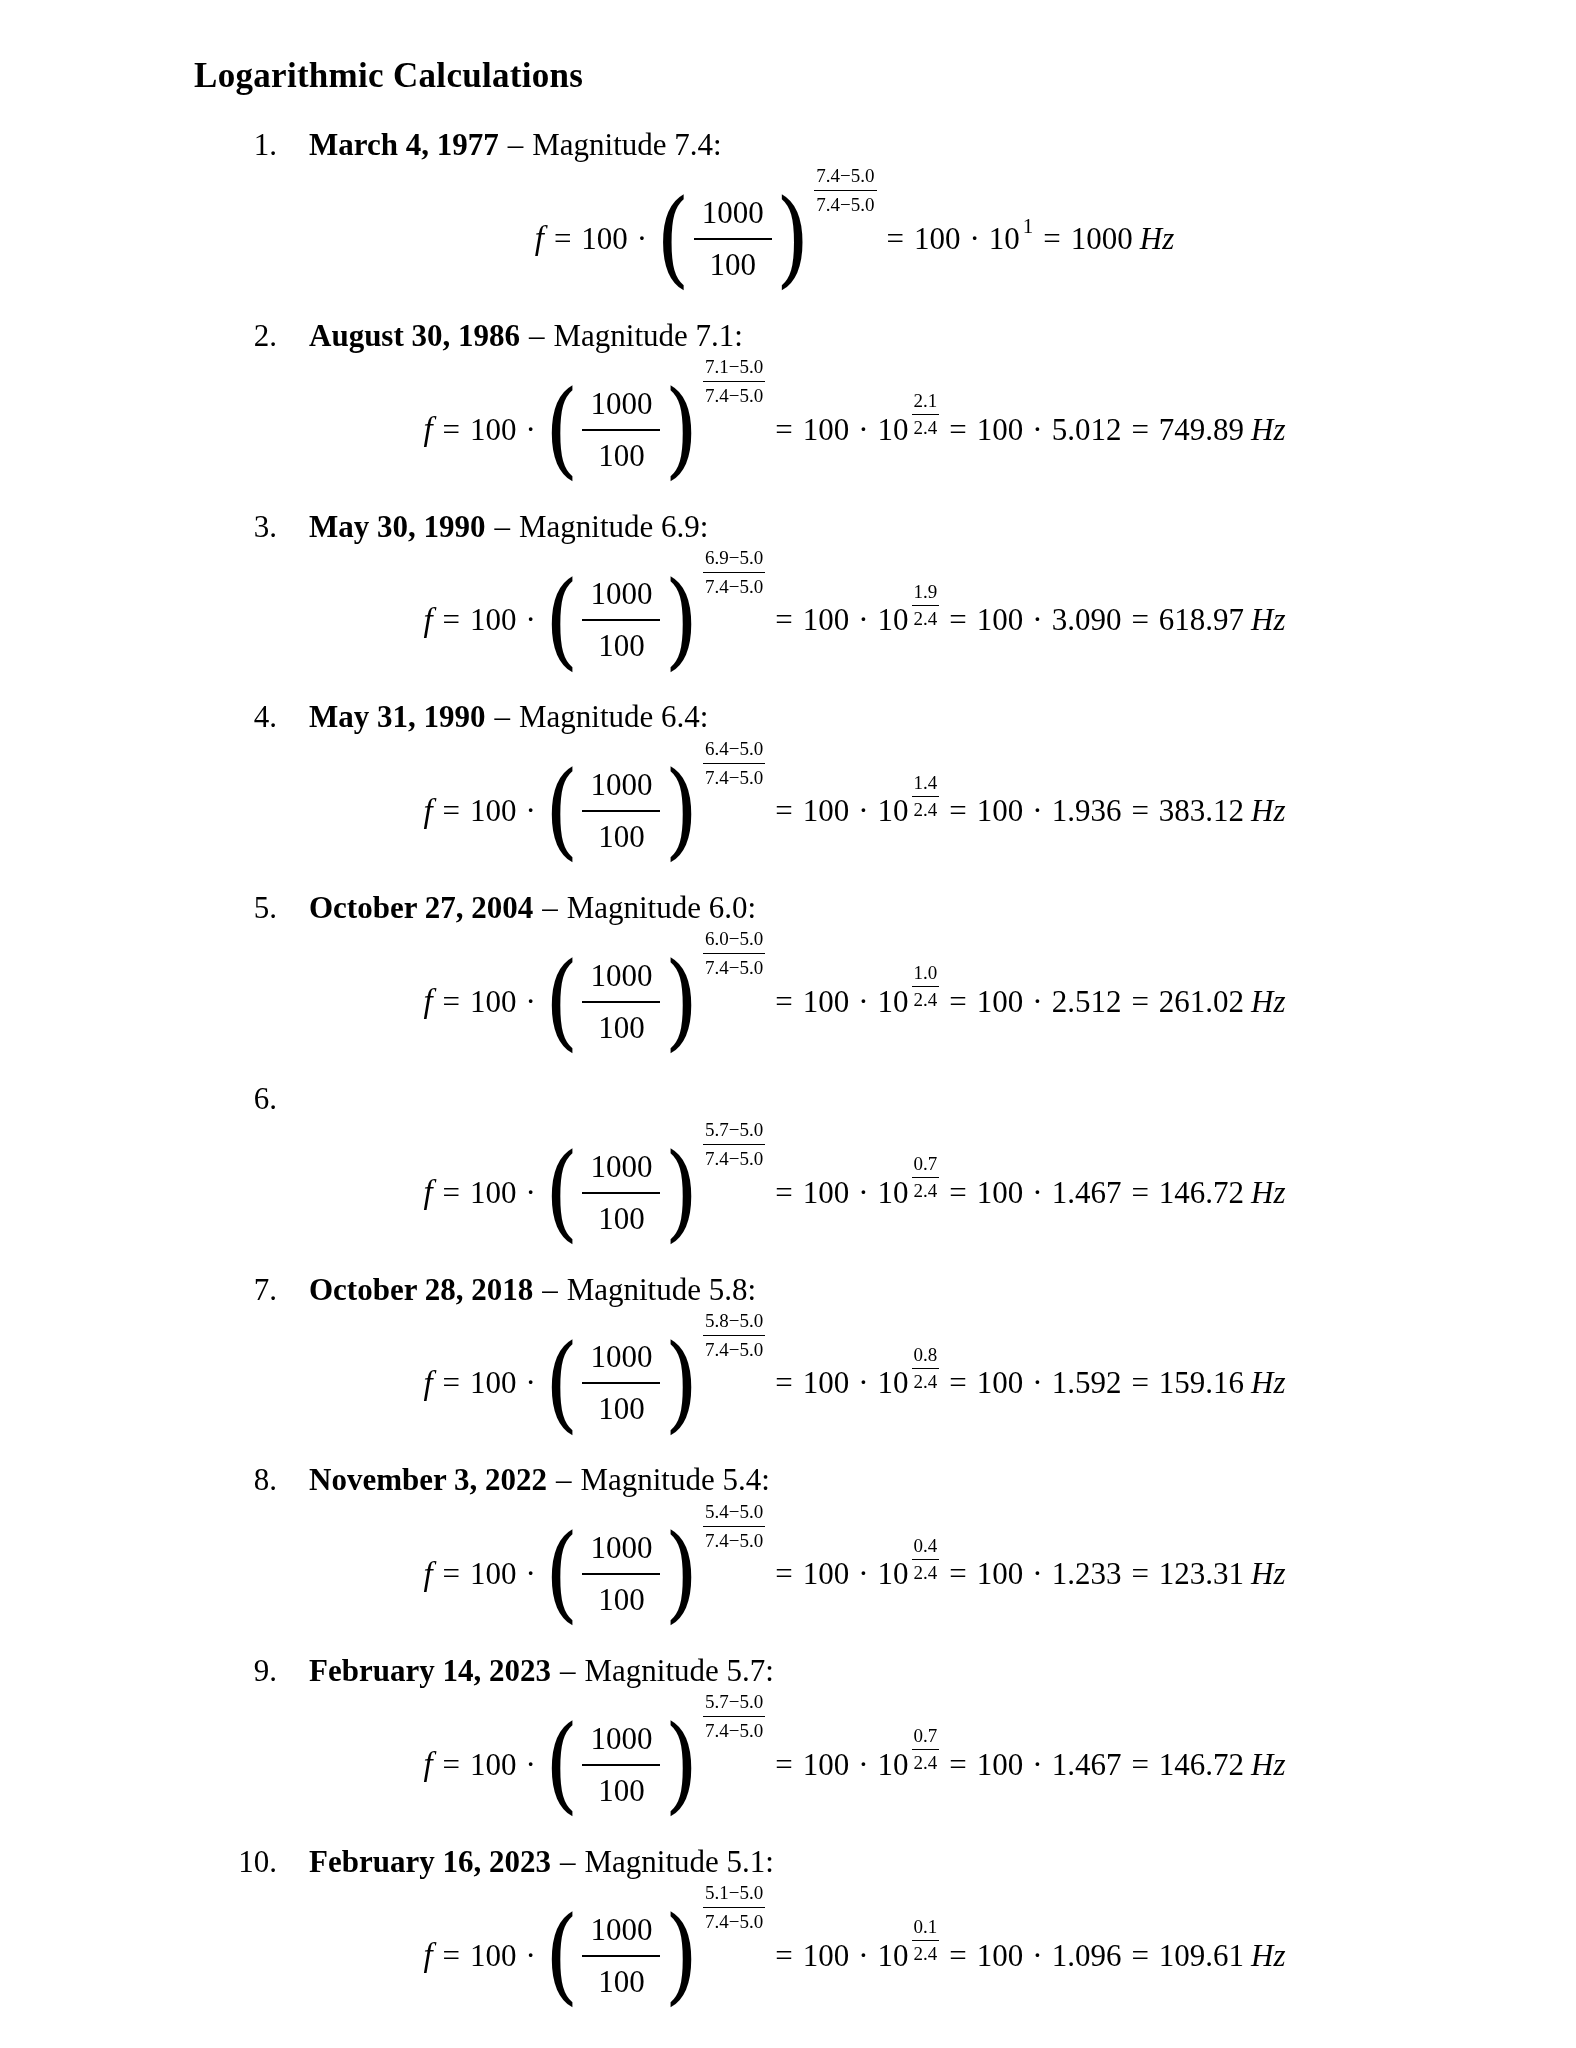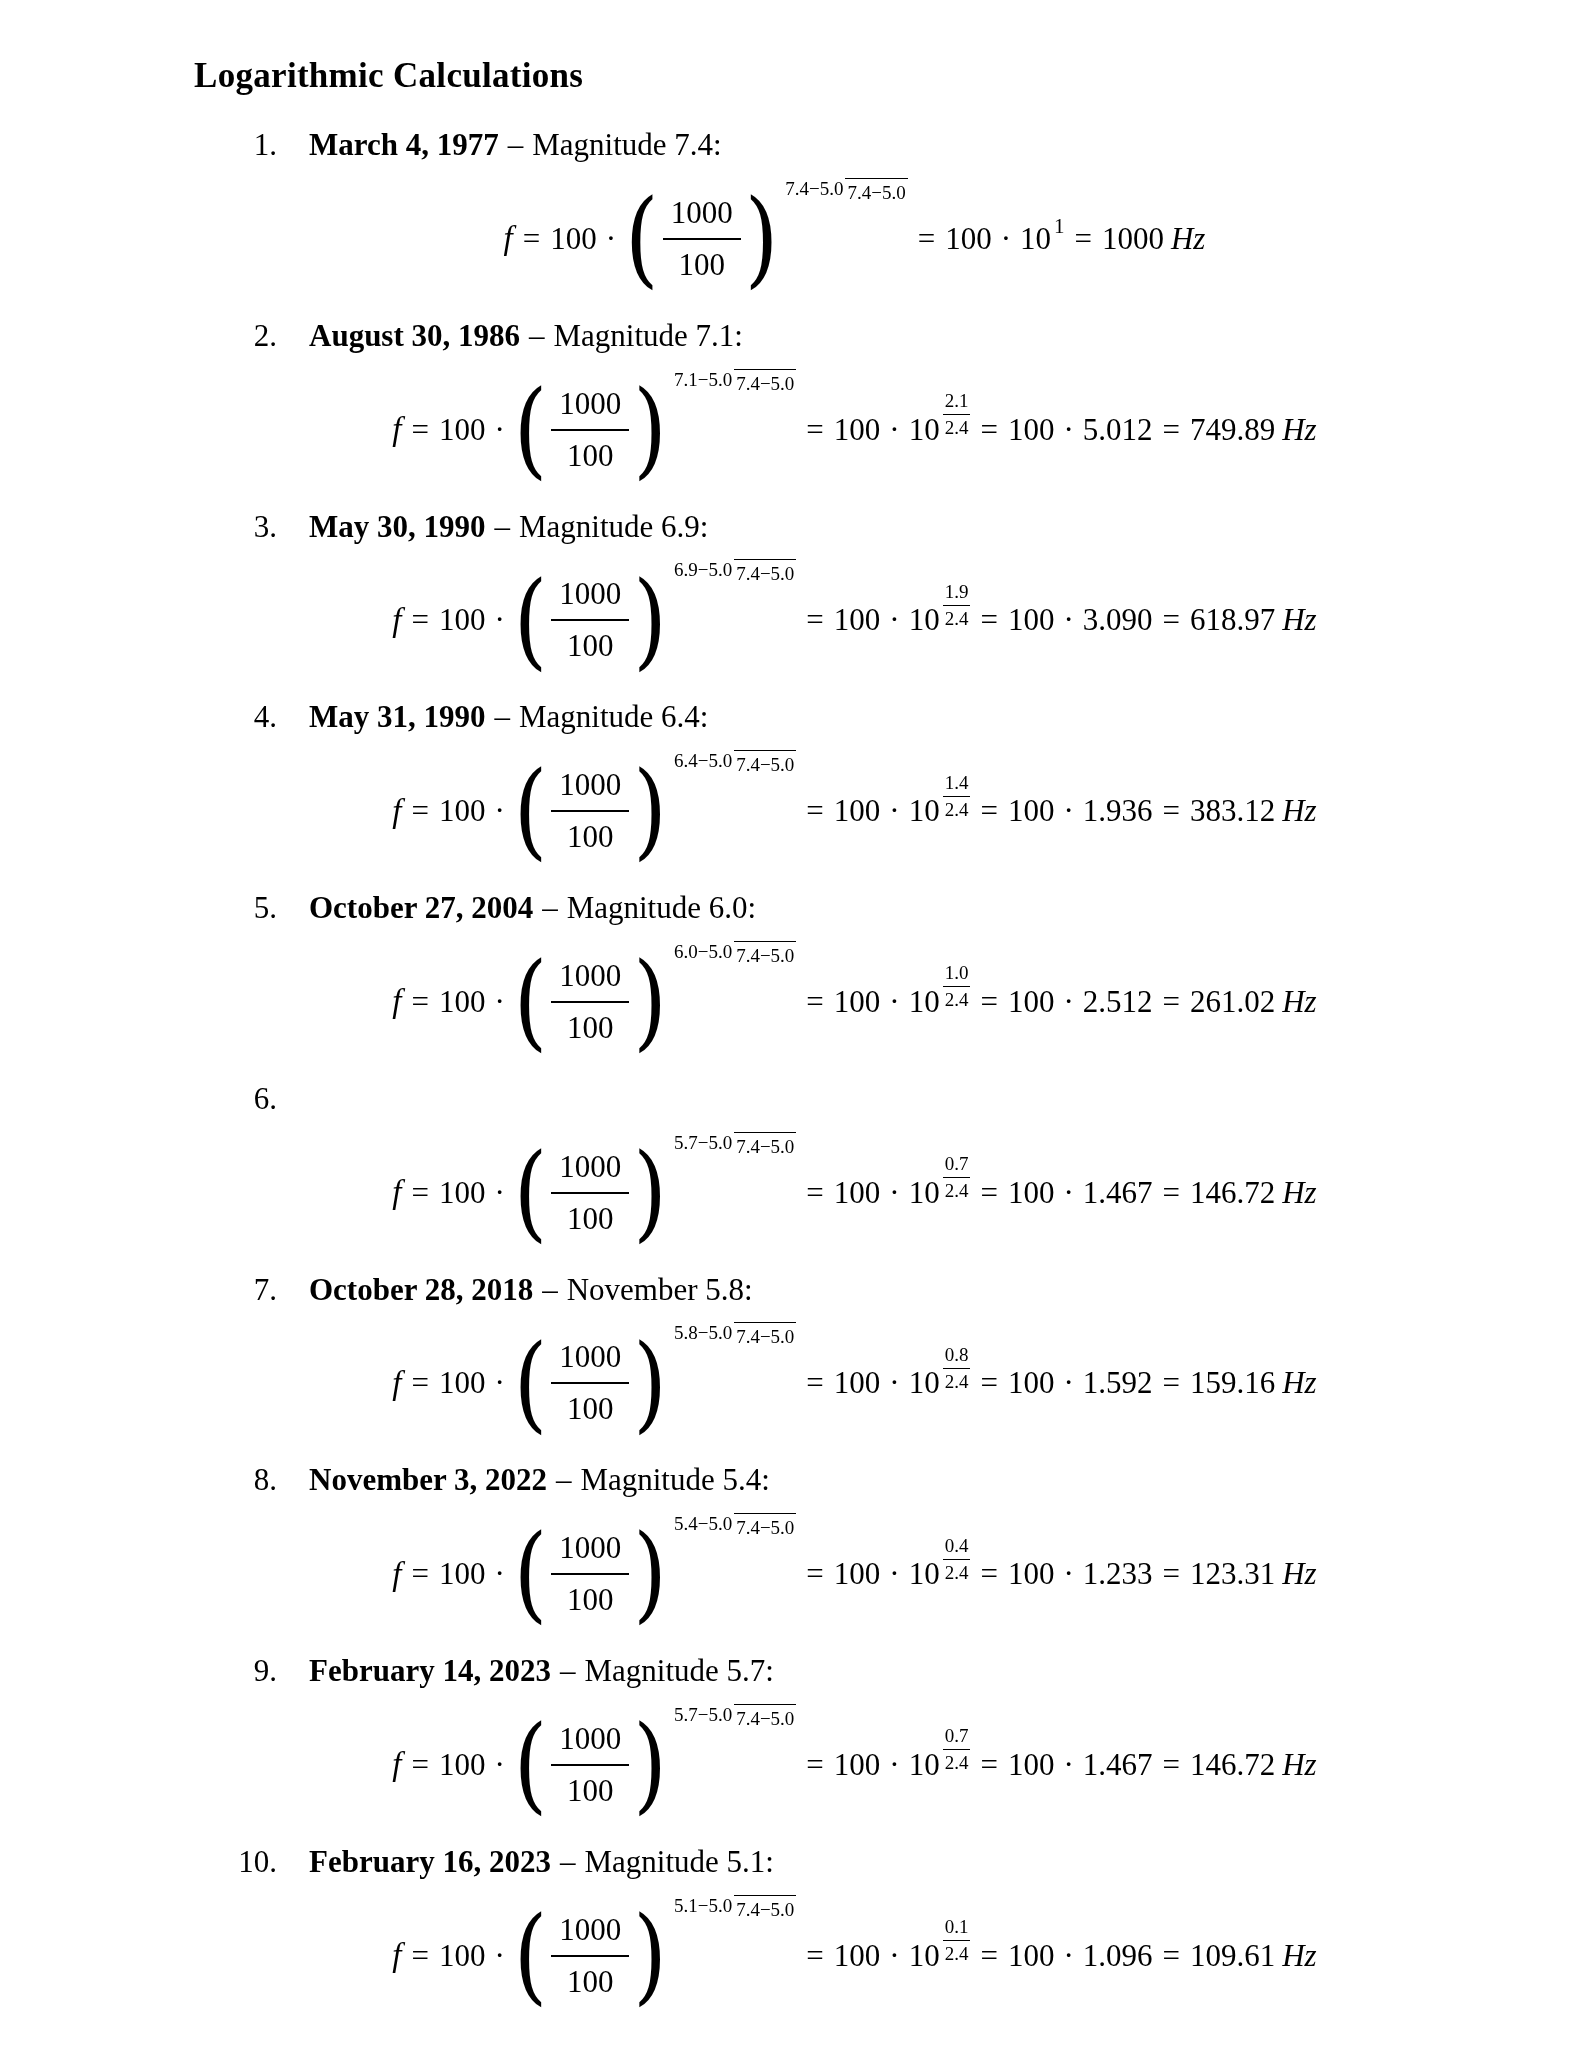--- a/index.html
+++ b/index.html
@@ -30,21 +30,21 @@
 
   .paren {
     font-family:"DejaVu Serif",serif; font-size:86px; line-height:0.9;
     transform:scaleY(1.22); font-weight:400;
   }
   .bigfrac { display:flex; flex-direction:column; text-align:center; margin:0 4px; }
   .fr-num { padding:0 8px 7px; }
   .fr-den { border-top:2px solid #000; padding:7px 8px 0; }
 
   .supfrac {
-    display:flex; flex-direction:row; text-align:center;
+    display:flex; flex-direction:column; text-align:center;
     font-size:19px; transform:translateY(-48px); margin-left:5px; line-height:1.15;
   }
   .sf-num { padding:0 2px 3px; }
   .sf-den { border-top:1.5px solid #000; padding:3px 2px 0; }
 
   .pow-group { display:inline-flex; align-items:center; }
   .pow-frac {
     display:inline-flex; flex-direction:column; text-align:center;
     font-size:19px; transform:translateY(-15px); margin-left:3px; line-height:1.15;
   }
@@ -327,21 +327,21 @@
         <span>146.72</span>
         <span class="it unit">Hz</span>
       </span>
     </div>
   </li>
 
   <li class="calc-item">
     <div class="item-header">
       <span class="item-number">7.</span>
       <span class="item-text">
-        <span class="item-date">October 28, 2018</span><span class="item-sep">–</span><span class="item-mag">November 5.8:</span>
+        <span class="item-date">October 28, 2018</span><span class="item-sep">–</span><span class="item-mag">Magnitude 5.8:</span>
       </span>
     </div>
     <div class="eq">
       <span class="it fsym">f</span>
       <span class="op">=</span>
       <span>100</span>
       <span class="dot">·</span>
       <span class="paren">(</span>
       <span class="bigfrac">
         <span class="fr-num">1000</span>

